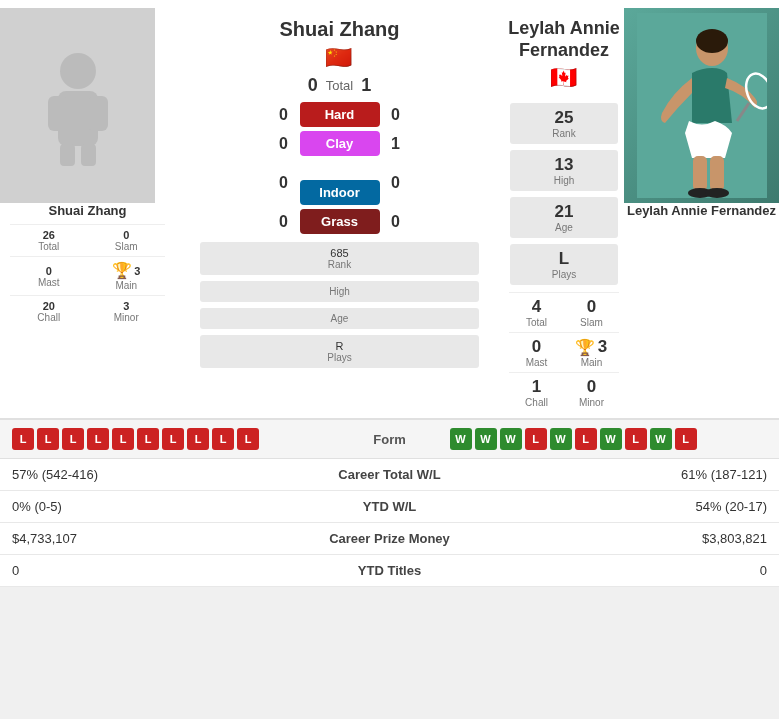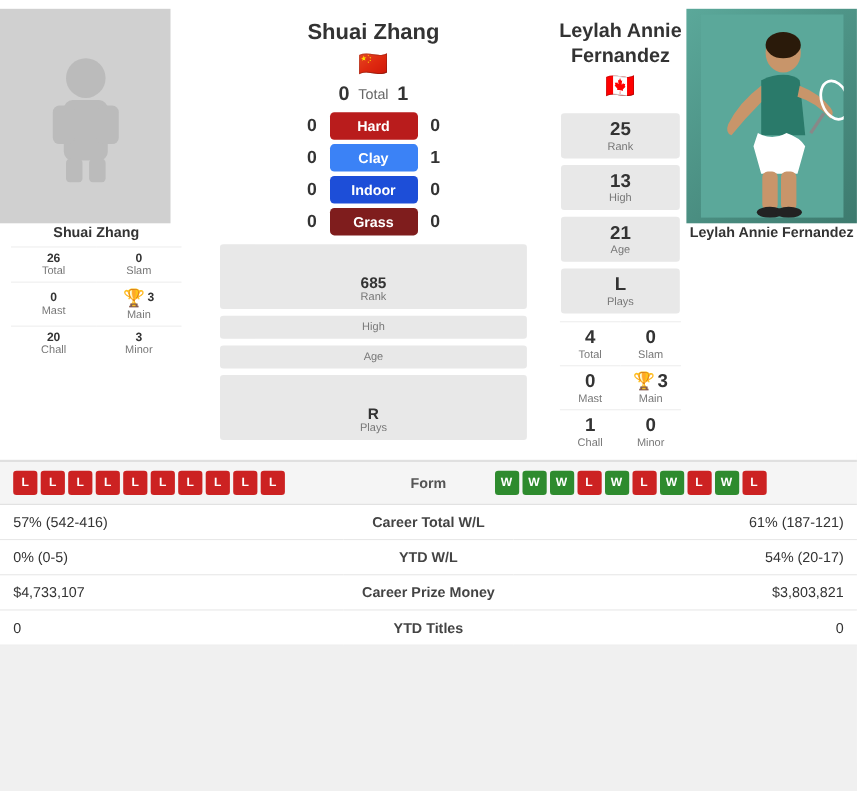--- a/index.html
+++ b/index.html
@@ -12,40 +12,40 @@
 
     .score-row { display: flex; align-items: center; justify-content: center; gap: 8px; font-size: 16px; margin-bottom: 6px; }
     .score-num { font-size: 18px; font-weight: bold; color: #333; }
     .score-label { font-size: 13px; color: #666; }
 
     .surface-buttons { display: flex; flex-direction: column; gap: 4px; width: 100%; }
     .surface-row { display: flex; align-items: center; justify-content: center; gap: 6px; }
     .surface-score { font-size: 16px; font-weight: bold; color: #333; width: 20px; text-align: center; }
     .surface-btn { color: #fff; font-weight: bold; font-size: 13px; padding: 5px 18px; border: none; border-radius: 4px; cursor: pointer; min-width: 80px; text-align: center; }
     .btn-hard { background: #b91c1c; }
-    .btn-clay { background: #3b82f6; }
-    .btn-indoor { background: #1d4ed8; }
+    .btn-clay { background: #d946ef; }
+    .btn-indoor { background: #0369a1; margin-top: 20px; }
     .btn-grass { background: #7f1d1d; }
 
     
     .left-col { width: 175px; }
     .left-name { text-align: center; font-size: 13px; font-weight: bold; color: #333; margin-bottom: 6px; }
     .left-stat-grid { display: grid; grid-template-columns: 1fr 1fr; width: 155px; margin: 0 auto; }
     .lsg-cell { text-align: center; padding: 4px 2px; border-top: 1px solid #eee; }
     .lsg-val { font-size: 11px; font-weight: bold; color: #333; }
     .lsg-lbl { font-size: 10px; color: #777; }
 
     
     .center-col { flex: 1; display: flex; flex-direction: column; align-items: center; padding-top: 10px; }
     .rsg-cell { text-align: center; padding: 4px 2px; border-top: 1px solid #eee; }
     .rsg-val { font-size: 17px; font-weight: bold; color: #333; }
 
     
     .center-box { background: #e8e8e8; border-radius: 3px; padding: 5px 10px; text-align: center; margin: 3px 0; width: 85%; }
-    .center-box-val { font-size: 14px; font-weight: bold; color: #333; margin-top: 22px; }
+    .center-box-val { font-size: 11px; font-weight: normal; color: #333; }
     .center-box-lbl { font-size: 10px; color: #777; }
 
     
     .right-box { background: #e8e8e8; border-radius: 3px; padding: 5px 10px; text-align: center; margin: 3px 0; width: 90%; }
     .right-box-val { font-size: 17px; font-weight: bold; color: #333; }
 
     
     .bottom-section { background: #fff; margin-top: 6px; border-top: 2px solid #e0e0e0; }
 
     .form-row { display: flex; align-items: center; padding: 8px 12px; background: #f5f5f5; border-bottom: 1px solid #e0e0e0; }

